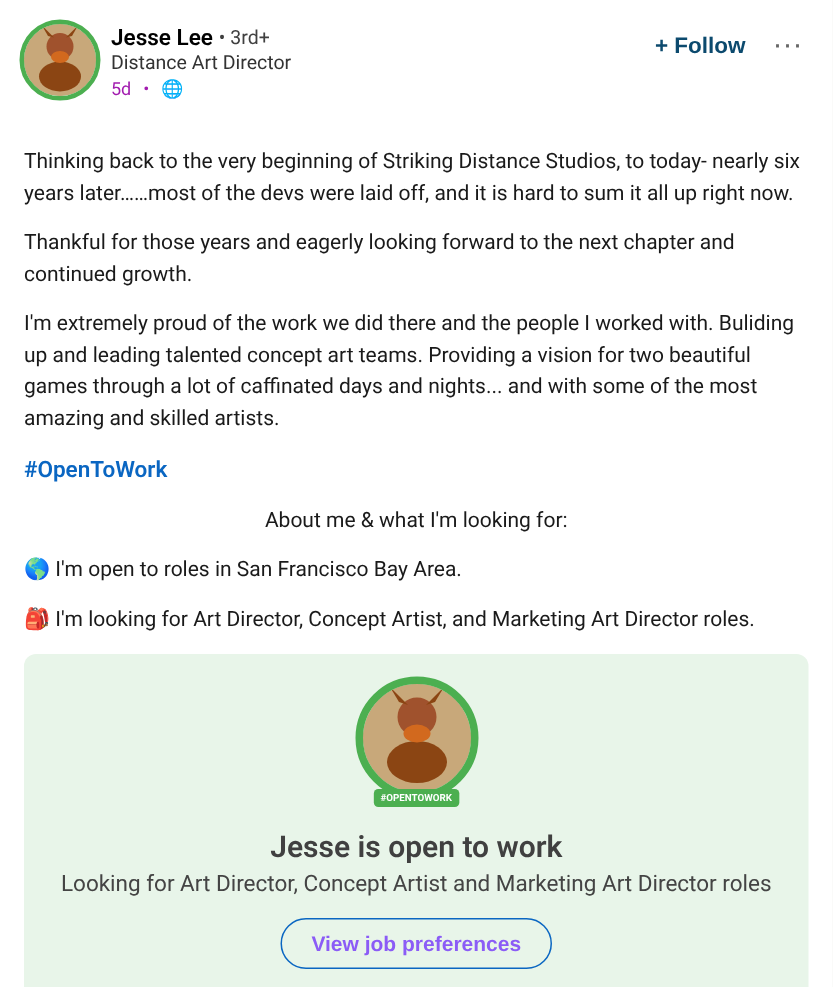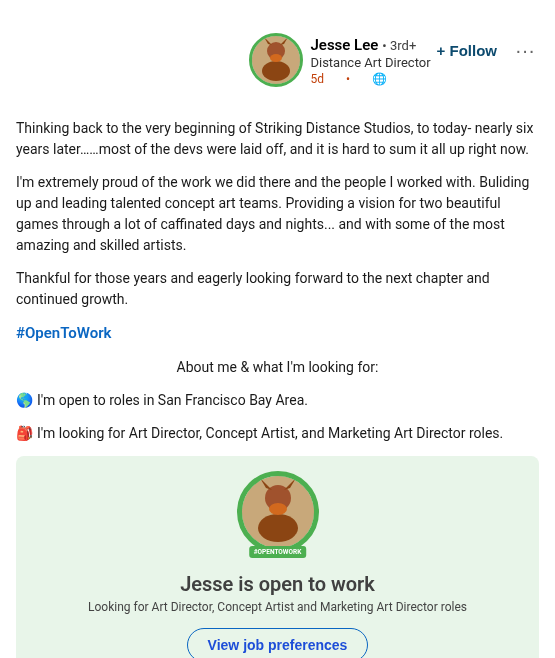--- a/index.html
+++ b/index.html
@@ -15,23 +15,22 @@
     .card {
       background: #ffffff;
       width: 555px;
       min-height: 658px;
       padding: 16px 16px 0 16px;
       position: relative;
     }
     .header {
       display: flex;
       align-items: flex-start;
-      justify-content: flex-end;
+      justify-content: space-between;
       margin-bottom: 12px;
-      margin-top: 20px;
     }
     .header-left {
       display: flex;
       align-items: flex-start;
       gap: 10px;
     }
     .avatar-container {
       position: relative;
       width: 48px;
       height: 48px;
@@ -67,24 +66,24 @@
       color: #404040;
     }
     .user-title {
       font-size: 13px;
       color: #333333;
       margin-top: 1px;
     }
     .user-meta {
       display: flex;
       align-items: center;
-      gap: 22px;
+      gap: 8px;
       margin-top: 2px;
       font-size: 12px;
-      color: #c2410c;
+      color: #a21caf;
     }
     .header-right {
       display: flex;
       align-items: center;
       gap: 8px;
     }
     .follow-btn {
       display: flex;
       align-items: center;
       gap: 4px;
@@ -152,28 +151,28 @@
       border-radius: 50%;
       border: 4px solid #4CAF50;
     }
     .otw-title {
       font-size: 20px;
       font-weight: 600;
       color: #404040;
       margin-bottom: 4px;
     }
     .otw-subtitle {
-      font-size: 12px;
+      font-size: 15px;
       color: #444444;
       margin-bottom: 14px;
     }
     .view-prefs-btn {
       background: none;
       border: 1.5px solid #0a66c2;
-      color: #1d4ed8;
+      color: #8b5cf6;
       font-size: 14px;
       font-weight: 600;
       padding: 8px 20px;
       border-radius: 20px;
       cursor: pointer;
     }
     .footer {
       display: flex;
       justify-content: space-between;
       align-items: center;
@@ -221,22 +220,22 @@
       </div>
     </div>
     <div class="header-right">
       <button class="follow-btn">+ Follow</button>
       <button class="more-btn">···</button>
     </div>
   </div>
 
   <div class="post-content">
     <p>Thinking back to the very beginning of Striking Distance Studios, to today- nearly six years later……most of the devs were laid off, and it is hard to sum it all up right now.</p>
+    <p>Thankful for those years and eagerly looking forward to the next chapter and continued growth.</p>
     <p>I'm extremely proud of the work we did there and the people I worked with. Buliding up and leading talented concept art teams. Providing a vision for two beautiful games through a lot of caffinated days and nights... and with some of the most amazing and skilled artists.</p>
-    <p>Thankful for those years and eagerly looking forward to the next chapter and continued growth.</p>
     <p><span class="hashtag">#OpenToWork</span></p>
     <p style="margin-top:10px;text-align:center;">About me &amp; what I'm looking for:</p>
     <p>🌎 I'm open to roles in San Francisco Bay Area.</p>
     <p>🎒 I'm looking for Art Director, Concept Artist, and Marketing Art Director roles.</p>
   </div>
 
   <div class="open-to-work-card">
     <div class="otw-avatar-container">
       <div class="otw-avatar">
         <svg width="72" height="72" viewBox="0 0 72 72" xmlns="http://www.w3.org/2000/svg">

